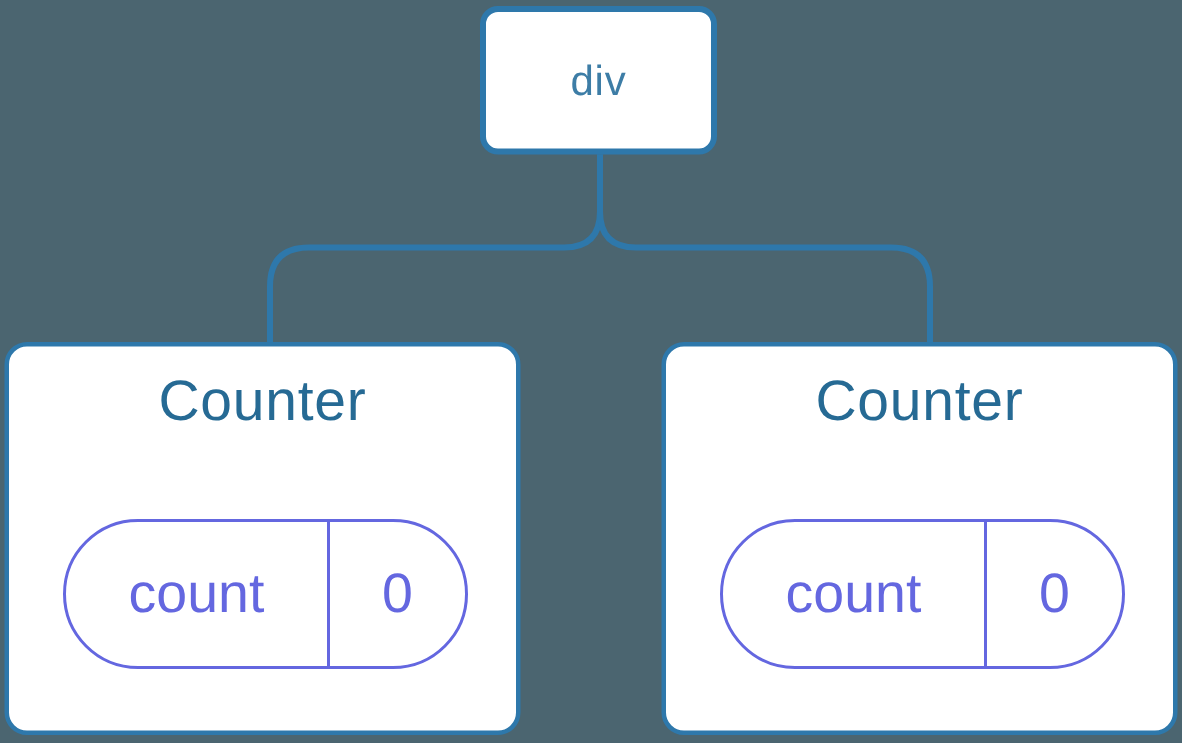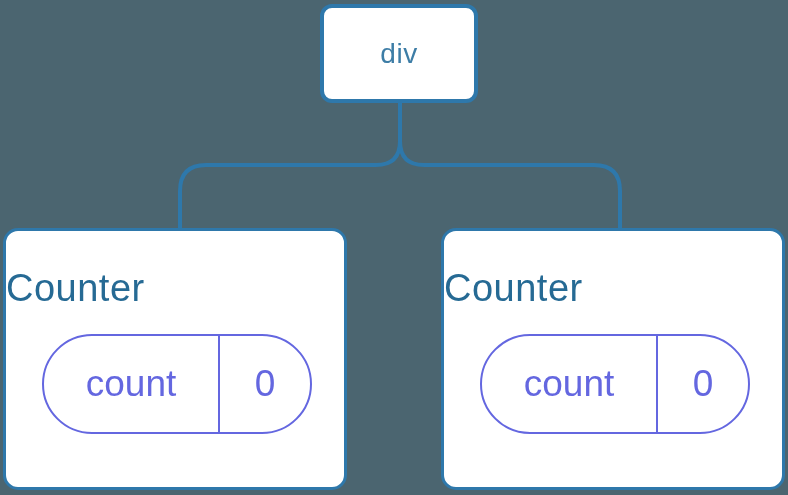--- a/index.html
+++ b/index.html
@@ -54,30 +54,30 @@
     position: absolute;
     top: 228px;
     width: 344px; height: 262px;
     background: var(--card-bg);
     border: 3px solid var(--line);
     border-radius: 15px;
   }
   .counter-card.left  { left: 3px; }
   .counter-card.right { left: 441px; }
   .card-title {
-    margin-top: 36px;
-    text-align: left;
+    margin-top: 16px;
+    text-align: center;
     color: var(--title);
     font-size: 38px;
     font-weight: 500;
     letter-spacing: 0.5px;
   }
   .state-pill {
     position: absolute;
-    left: 36px; top: 103px;
+    left: 36px; top: 115px;
     width: 270px; height: 100px;
     border: 2px solid var(--purple);
     border-radius: 50px;
     display: flex;
     overflow: hidden;
     background: var(--card-bg);
   }
   .pill-key-section {
     width: 176px;
     border-right: 2px solid var(--purple);

